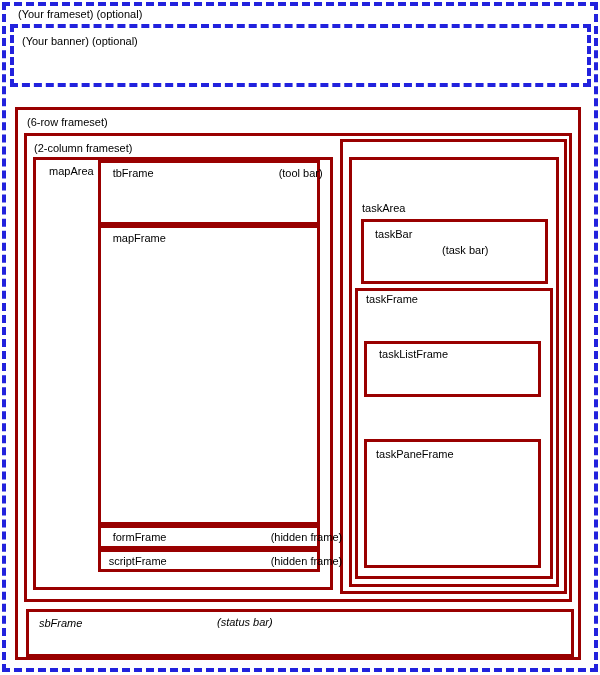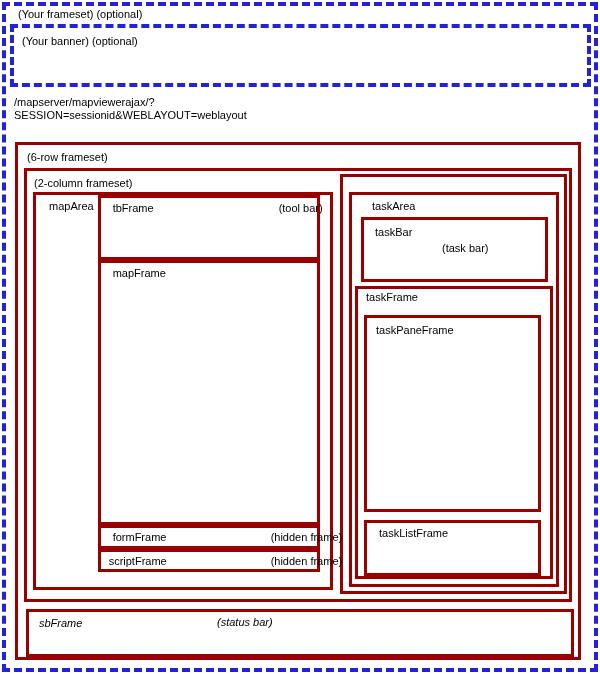--- a/index.html
+++ b/index.html
@@ -85,52 +85,48 @@
     margin-left: 7px; margin-top: 3px;
     border: 3px solid var(--frame-border);
     display: flex; flex-direction: column;
   }
   .task-area {
     flex: 1; min-height: 0;
     margin: 15px 5px 4px 6px;
     border: 3px solid var(--frame-border);
     display: flex; flex-direction: column;
   }
-  .ta-lbl { padding: 5px 0 4px 20px; flex: none; }
+  .ta-lbl { padding: 5px 0 4px 10px; flex: none; margin-top: 37px; }
   .task-bar { height: 65px; margin: 0 8px 0 9px; }
   .task-bar .flabel { left: 11px; top: 6px; }
   .task-bar .fnote { top: 22px; }
   .task-frame {
     flex: 1; min-height: 0;
     margin: 4px 3px 5px 3px;
     border: 3px solid var(--frame-border);
-    display: flex; flex-direction: column;
+    display: flex; flex-direction: column; gap: 33px;
   }
   .tf-lbl { padding: 2px 0 2px 8px; flex: none; }
   .task-list { height: 56px; margin: 0 9px 0 6px; }
   .task-pane { flex: 1; min-height: 0; margin: 9px 9px 8px 6px; }
   .task-pane .flabel { left: 9px; top: 6px; }
   .sb-frame { height: 48px; margin: 7px 4px 0 8px; font-style: italic; }
   .sb-frame .flabel { left: 10px; top: 5px; }
 </style>
 </head>
 <body>
 
 <div class="outer">
 
   <div class="lbl outer-lbl">(Your frameset) (optional)</div>
 
   <div class="banner">
     <div class="lbl">(Your banner) (optional)</div>
   </div>
 
-  <div class="url">
-    <div>/mapserver/mapviewerajax/?</div>
-    <div>SESSION=sessionid&amp;WEBLAYOUT=weblayout</div>
-  </div>
 
   <div class="two-row">
     <div class="lbl tr-lbl">(6-row frameset)</div>
 
     <div class="two-col">
       <div class="lbl tc-lbl">(2-column frameset)</div>
 
       <div class="map-area">
         <div class="lbl ma-lbl">mapArea</div>
         <div class="map-stack">
@@ -162,26 +158,26 @@
           <div class="lbl ta-lbl">taskArea</div>
 
           <div class="fbox task-bar">
             <span class="flabel">taskBar</span>
             <span class="fnote n78">(task bar)</span>
           </div>
 
           <div class="task-frame">
             <div class="lbl tf-lbl">taskFrame</div>
 
+            <div class="fbox task-list">
+              <span class="flabel">taskListFrame</span>
+            </div>
+
             <div class="fbox task-pane">
               <span class="flabel">taskPaneFrame</span>
-            </div>
-
-            <div class="fbox task-list">
-              <span class="flabel">taskListFrame</span>
             </div>
 
           </div>
         </div>
       </div>
 
     </div>
 
     <div class="fbox sb-frame">
       <span class="flabel">sbFrame</span>

